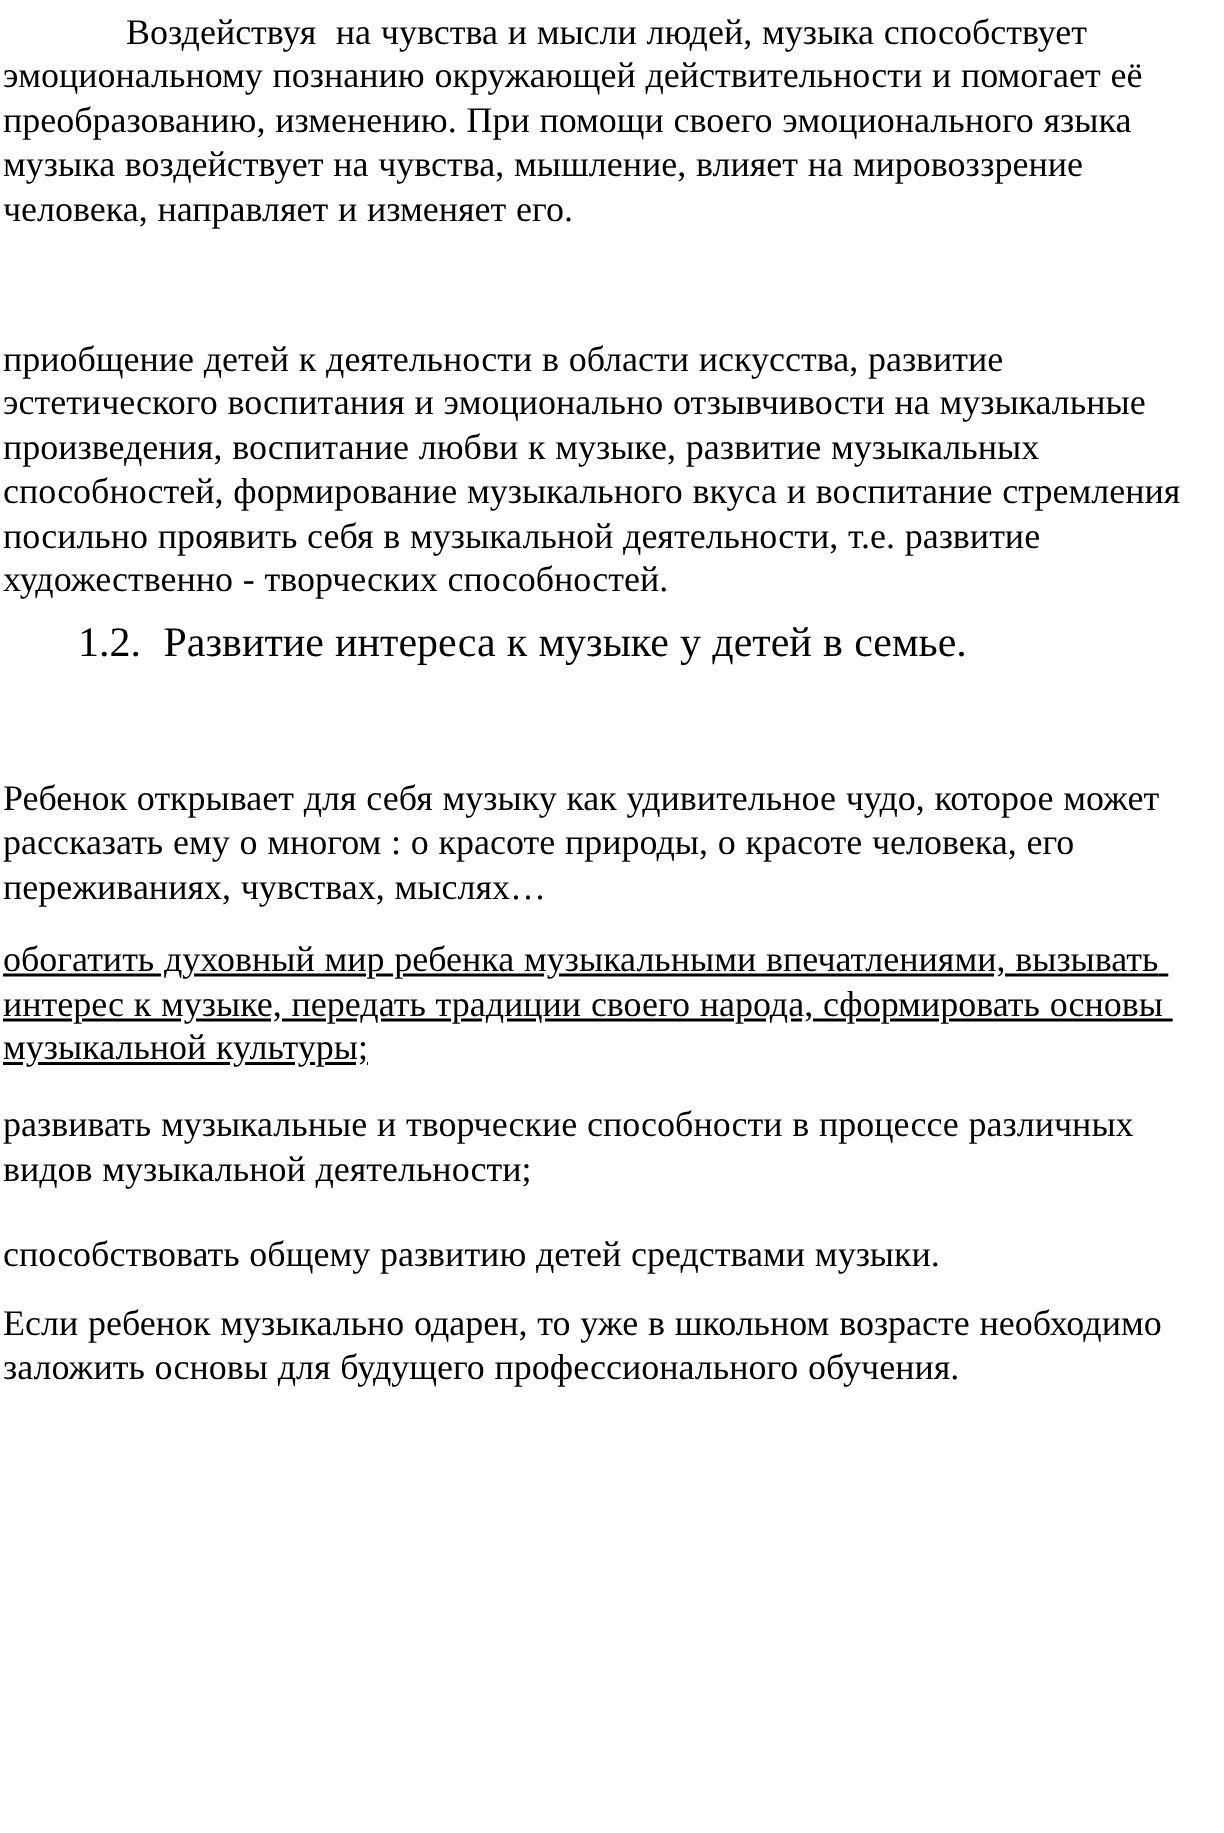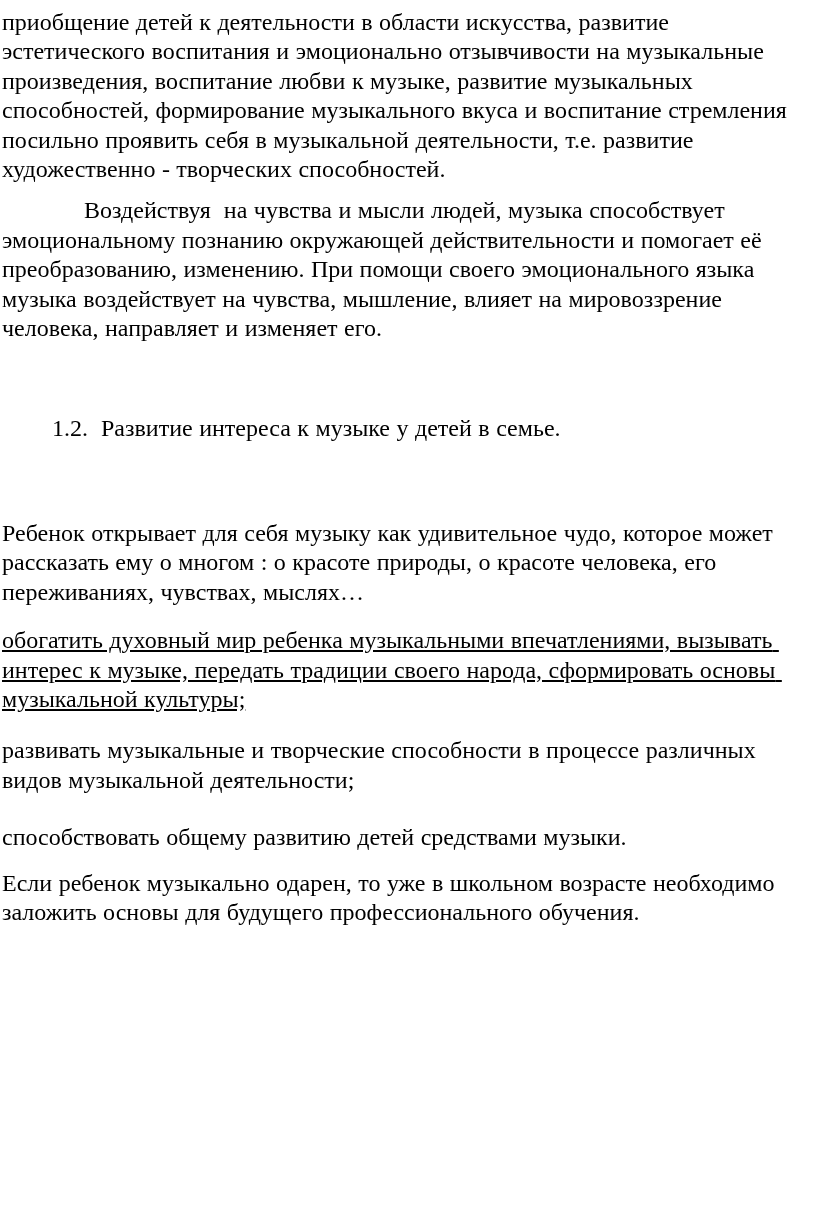--- a/index.html
+++ b/index.html
@@ -25,36 +25,36 @@
   }
   .para, .heading {
     margin: 0;
     font-weight: normal;
     white-space: pre-wrap;      
     word-spacing: 0.5px;
   }
   
   .p-intro     { margin-bottom: 12px; }
   .p-vozd      { text-indent: 82px; margin-bottom: 71px; }
-  .heading     { padding-left: 50px; margin-bottom: 75px; font-size: 24px; }
+  .heading     { padding-left: 50px; margin-bottom: 75px; font-size: 28px; }
   .p-early     { text-indent: 7px;  margin-bottom: 19px; }
   .p-rebenok   { margin-bottom: 19px; }
   .p-obuchaya  { margin-bottom: 17px; }
   .p-obogatit  { margin-bottom: 22px; text-decoration: underline; }
   .p-razvivat  { margin-bottom: 28px; font-family: Liberation Serif, serif; }
   .p-sposob    { margin-bottom: 16px; }
   .p-esli      { margin-bottom: 0; }
 </style>
 </head>
 <body>
 
 <div class="page">
+  <p class="para p-vozd">Воздействуя  на чувства и мысли людей, музыка способствует эмоциональному познанию окружающей действительности и помогает её преобразованию, изменению. При помощи своего эмоционального языка музыка воздействует на чувства, мышление, влияет на мировоззрение человека, направляет и изменяет его.</p>
+
   <p class="para p-intro">приобщение детей к деятельности в области искусства, развитие эстетического воспитания и эмоционально отзывчивости на музыкальные произведения, воспитание любви к музыке, развитие музыкальных способностей, формирование музыкального вкуса и воспитание стремления посильно проявить себя в музыкальной деятельности, т.е. развитие художественно - творческих способностей.</p>
-
-  <p class="para p-vozd">Воздействуя  на чувства и мысли людей, музыка способствует эмоциональному познанию окружающей действительности и помогает её преобразованию, изменению. При помощи своего эмоционального языка музыка воздействует на чувства, мышление, влияет на мировоззрение человека, направляет и изменяет его.</p>
 
   <h2 class="heading">1.2.  Развитие интереса к музыке у детей в семье.</h2>
 
 
   <p class="para p-rebenok">Ребенок открывает для себя музыку как удивительное чудо, которое может рассказать ему о многом : о красоте природы, о красоте человека, его переживаниях, чувствах, мыслях…</p>
 
 
   <p class="para p-obogatit">обогатить духовный мир ребенка музыкальными впечатлениями, вызывать интерес к музыке, передать традиции своего народа, сформировать основы музыкальной культуры;</p>
 
   <p class="para p-razvivat">развивать музыкальные и творческие способности в процессе различных видов музыкальной деятельности;</p>

